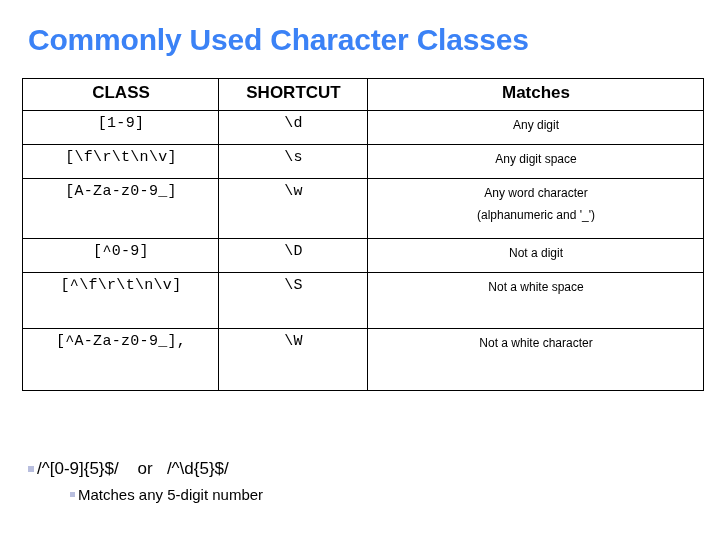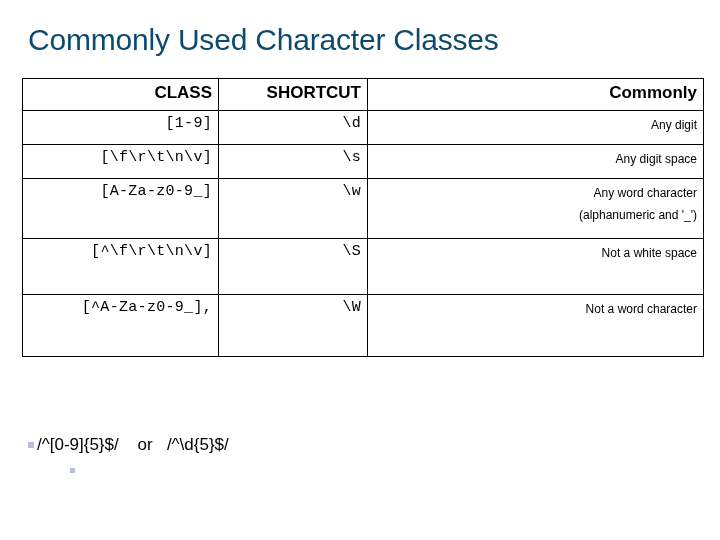--- a/index.html
+++ b/index.html
@@ -23,40 +23,41 @@
   }
 
   #slide-title {
     position: absolute;
     left: 28px;
     top: 22px;
     width: 670px;
     font-size: 30px;
     line-height: 36px;
     font-family: "Liberation Sans", sans-serif;
-    color: #0c4a6e;
+    color: #3b82f6;
     letter-spacing: -0.2px;
     white-space: nowrap;
+    font-weight: bold;
   }
 
   #class-table {
     position: absolute;
     left: 22px;
     top: 78px;
     width: 681px;
     border-collapse: collapse;
     table-layout: fixed;
     background: #ffffff;
   }
   #class-table td,
   #class-table th {
     border: 1px solid #000000;
     padding: 3px 6px 4px 7px;
     vertical-align: top;
-    text-align: right;
+    text-align: center;
     font-weight: normal;
     background: #ffffff;
   }
 
   
   .col-class    { width: 196px; }
   .col-shortcut { width: 149px; }
   .col-meaning  { width: 336px; }
 
   
@@ -97,20 +98,21 @@
   #bullets {
     position: absolute;
     left: 22px;
     top: 434px;
     width: 690px;
   }
   .bullet-line {
     display: flex;
     align-items: flex-start;
     color: #000000;
+    margin-top: 24px;
   }
   .bullet-level-1 {
     margin-left: 6px;
     font-size: 17px;
     line-height: 22px;
   }
   .bullet-level-2 {
     margin-left: 48px;
     margin-top: 5px;
     font-size: 15px;
@@ -140,56 +142,62 @@
   <table id="class-table">
     <colgroup>
       <col class="col-class">
       <col class="col-shortcut">
       <col class="col-meaning">
     </colgroup>
     <thead>
       <tr>
         <td class="hdr-mono">CLASS</td>
         <td class="hdr-mono">SHORTCUT</td>
-        <td class="hdr-mono">Commonly</td>
+        <td class="hdr-mono">Matches</td>
       </tr>
     </thead>
     <tbody>
       <tr class="row-h1">
         <td class="cell-class">[1-9]</td>
         <td class="cell-shortcut">\d</td>
         <td class="cell-meaning">Any digit</td>
       </tr>
       <tr class="row-h1">
         <td class="cell-class">[\f\r\t\n\v]</td>
         <td class="cell-shortcut">\s</td>
         <td class="cell-meaning">Any digit space</td>
       </tr>
       <tr class="row-h2">
         <td class="cell-class">[A-Za-z0-9_]</td>
         <td class="cell-shortcut">\w</td>
         <td class="cell-meaning">Any word character
 (alphanumeric and '_')</td>
       </tr>
+      <tr class="row-h1">
+        <td class="cell-class">[^0-9]</td>
+        <td class="cell-shortcut">\D</td>
+        <td class="cell-meaning">Not a digit</td>
+      </tr>
       <tr class="row-h3">
         <td class="cell-class">[^\f\r\t\n\v]</td>
         <td class="cell-shortcut">\S</td>
         <td class="cell-meaning">Not a white space</td>
       </tr>
       <tr class="row-h4">
         <td class="cell-class">[^A-Za-z0-9_],</td>
         <td class="cell-shortcut">\W</td>
-        <td class="cell-meaning">Not a word character</td>
+        <td class="cell-meaning">Not a white character</td>
       </tr>
     </tbody>
   </table>
 
   <div id="bullets">
     <div class="bullet-line bullet-level-1">
       <span class="bullet-mark"></span>
       <span class="bullet-text">/^[0-9]{5}$/    or   /^\d{5}$/</span>
     </div>
     <div class="bullet-line bullet-level-2">
       <span class="bullet-mark"></span>
+      <span class="bullet-text">Matches any 5-digit number</span>
     </div>
   </div>
 
 </div>
 
 </body></html>

